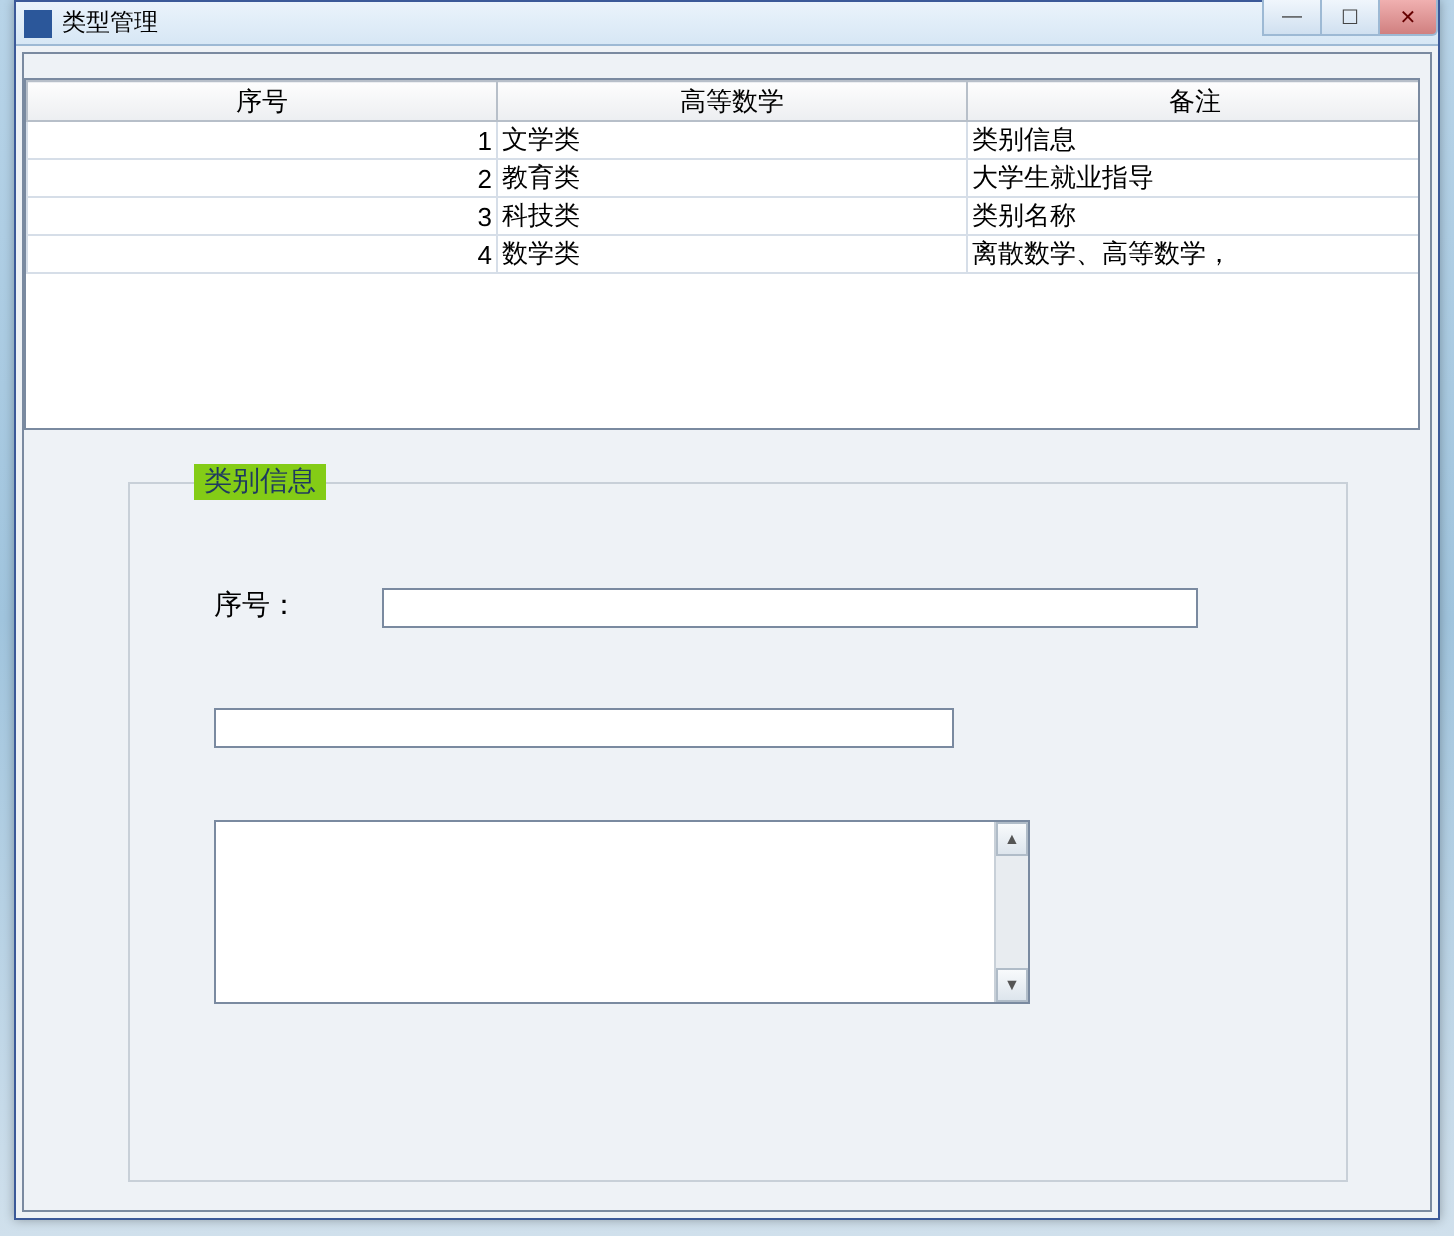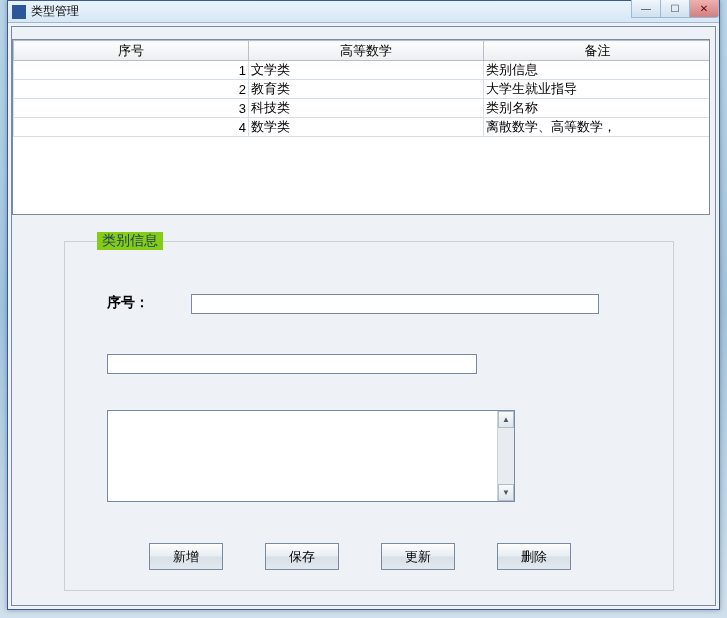--- a/index.html
+++ b/index.html
@@ -134,21 +134,20 @@
     }
     .form-row {
       position: absolute;
       display: flex;
       align-items: flex-start;
     }
     .form-row label {
       font-size: 14px;
       color: #000;
       white-space: nowrap;
-      font-weight: bold;
     }
     .text-input {
       border: 1px solid #7a8aa0;
       background: #fff;
       height: 20px;
       padding: 1px 3px;
       font-size: 13px;
     }
     .textarea-wrap {
       border: 1px solid #7a8aa0;
@@ -279,23 +278,17 @@
         <div class="form-row" style="left:42px; top:168px; align-items:center;">
           <div class="textarea-wrap">
             <textarea style=""></textarea>
             <div class="fake-scroll">
               <div class="scroll-btn">▲</div>
               <div class="scroll-btn">▼</div>
             </div>
           </div>
         </div>
 
-        <div class="button-row">
-          <button class="btn">新增</button>
-          <button class="btn">保存</button>
-          <button class="btn">更新</button>
-          <button class="btn">删除</button>
-        </div>
       </div>
 
     </div>
   </div>
 </div>
 
 </body></html>

